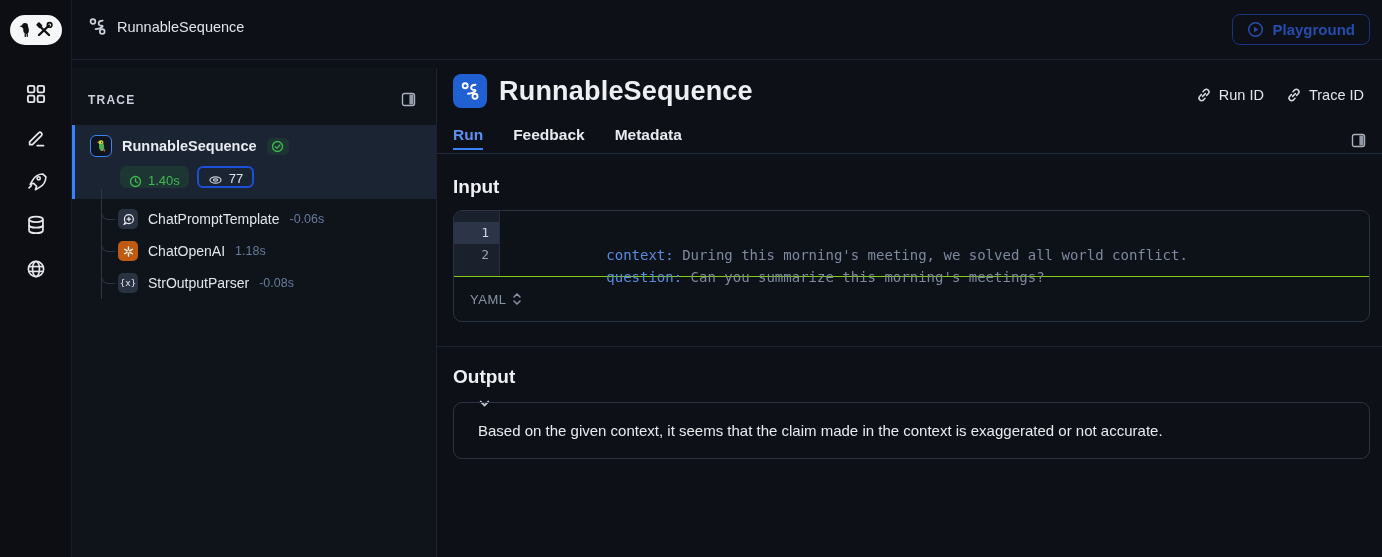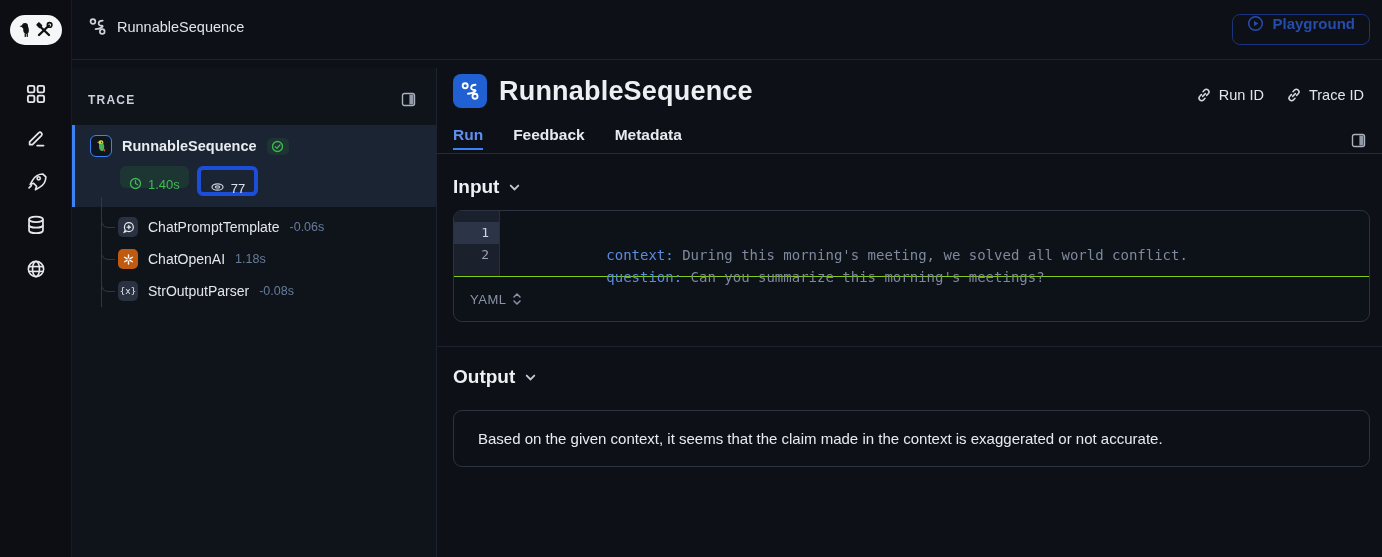--- a/index.html
+++ b/index.html
@@ -16,21 +16,21 @@
               align-items:center; justify-content:center; color:#e4e7ec; cursor:pointer; }
   .rail-btn svg { display:block; }
 
   
   #topbar { position:absolute; left:72px; top:0; right:0; height:60px;
             background:#0d1016; border-bottom:1px solid #1d2330; }
   .crumb { position:absolute; left:16px; top:17px; display:flex; align-items:center;
            gap:10px; color:#dfe3ea; font-size:14.5px; cursor:pointer; }
   .crumb svg { color:#cdd3dd; }
   .playground-btn { position:absolute; right:12px; top:14px; height:31px; padding:0 14px;
-           display:flex; gap:8px; border:1px solid #1c3c96;
+           display:flex; align-items:center; gap:8px; border:1px solid #1c3c96;
            border-radius:8px; color:#2d5bd0; font-size:15px; font-weight:600;
            opacity:.8; cursor:pointer; background:transparent; }
 
   
   #tracepanel { position:absolute; left:72px; top:68px; width:365px; bottom:0;
                 background:#0f131a; border-right:1px solid #1d2330; }
   .trace-head { display:flex; align-items:center; justify-content:space-between;
                 padding:24px 20px 0 16px; }
   .trace-title { font-size:12px; letter-spacing:1.2px; color:#cbd1dc; font-weight:600; }
   .icon-btn { color:#aab2c0; cursor:pointer; display:flex; align-items:center; }
@@ -43,24 +43,24 @@
   .tree { margin-top:18px; position:relative; }
   .trace-root { background:#1b2432; border-left:3px solid #3b82f6;
                 padding:10px 12px 11px 15px; cursor:pointer; }
   .root-row { display:flex; align-items:center; gap:10px; }
   .parrot-box { width:22px; height:22px; border:1.5px solid #3b82f6; border-radius:6px;
                 background:#0e151f; display:flex; align-items:center; justify-content:center; }
   .root-name { font-size:14.5px; font-weight:600; color:#e8ebf0; }
   .check-badge { width:22px; height:17px; border-radius:5px; background:rgba(63,185,80,.10);
                  display:flex; align-items:center; justify-content:center; color:#3fb950; }
   .root-badges { display:flex; gap:8px; margin:9px 0 0 30px; }
-  .badge { height:22px; border-radius:6px; display:flex; align-items:flex-start; gap:6px;
-           padding:11px 9px; font-size:13px; }
+  .badge { height:22px; border-radius:6px; display:flex; align-items:flex-end; gap:6px;
+           padding:0 9px; font-size:13px; }
   .badge.green { background:rgba(46,160,67,.14); color:#3fb950; }
-  .badge.tokens { border:4px solid #1d4ed8; color:#dde1e9; }
+  .badge.tokens { border:2px solid #1d4ed8; color:#dde1e9; }
   .badge.tokens svg { color:#c9cfda; }
 
   .children { position:relative; margin-top:4px; }
   .children::before { content:""; position:absolute; left:29px; top:-14px; height:110px;
                       border-left:1px solid #2e3646; }
   .child-row { position:relative; height:32px; display:flex; align-items:center;
                gap:10px; padding-left:46px; cursor:pointer; }
   .child-row::before { content:""; position:absolute; left:29px; top:calc(50% - 10px);
                        width:13px; height:10px; border-left:1px solid #2e3646;
                        border-bottom:1px solid #2e3646; border-bottom-left-radius:7px; }
@@ -82,21 +82,21 @@
   .id-link { display:flex; align-items:flex-end; gap:7px; color:#e2e6ec; font-size:14.5px; cursor:pointer; }
   .id-link svg { color:#d3d8e0; }
 
   .tabs { position:absolute; left:16px; top:66px; display:flex; gap:30px; }
   .tab { font-size:15.5px; font-weight:600; color:#e8eaee; padding-bottom:4px; cursor:pointer; }
   .tab.active { color:#5f8ff0; border-bottom:2px solid #3b82f6; }
   .tabs-line { position:absolute; left:0; right:0; top:93px; border-bottom:1px solid #222b3d; }
   .main-panel-toggle { position:absolute; right:16px; top:73px; }
 
   .section-head { position:absolute; left:16px; display:flex; align-items:center; gap:9px;
-                  cursor:pointer; }
+                  cursor:pointer;flex-direction:column; }
   .section-head .t { font-size:19px; font-weight:700; color:#eef0f3; }
   .section-head svg { color:#c3c9d4; }
   #input-head { top:116px; }
   #output-head { top:306px; }
 
   .input-card { position:absolute; left:16px; right:12px; top:150px;
                 border:1px solid #2b3342; border-radius:9px; background:#0d1118; overflow:hidden; }
   .code-wrap { display:flex; }
   .gutter { width:46px; background:#1a212d; border-right:1px solid #272f3d;
             padding:11px 0 10px 0; }
@@ -108,21 +108,21 @@
            font-size:14px; white-space:pre; }
   .ckey { color:#5c8ce0; }
   .cval { color:#7e899e; }
   .card-footer { border-top:1px solid #84cc16; height:45px; display:flex; align-items:center;
                  padding-left:16px; }
   .fmt-select { display:flex; align-items:center; gap:6px; color:#8a93a6; font-size:13px;
                 letter-spacing:.5px; cursor:pointer; }
 
   .main-divider { position:absolute; left:0; right:0; top:286px; border-bottom:1px solid #1c2230; }
 
-  .output-card { position:absolute; left:16px; right:12px; top:350px; height:57px;
+  .output-card { position:absolute; left:16px; right:12px; top:342px; height:57px;
                  border:1px solid #2b3342; border-radius:9px; display:flex; align-items:center;
                  padding:0 24px; }
   .output-text { font-size:15px; color:#e8eaee; }
 </style>
 </head>
 <body>
 
 <div id="rail">
   <div class="logo-pill">
     <svg width="40" height="20" viewBox="0 0 40 20">

